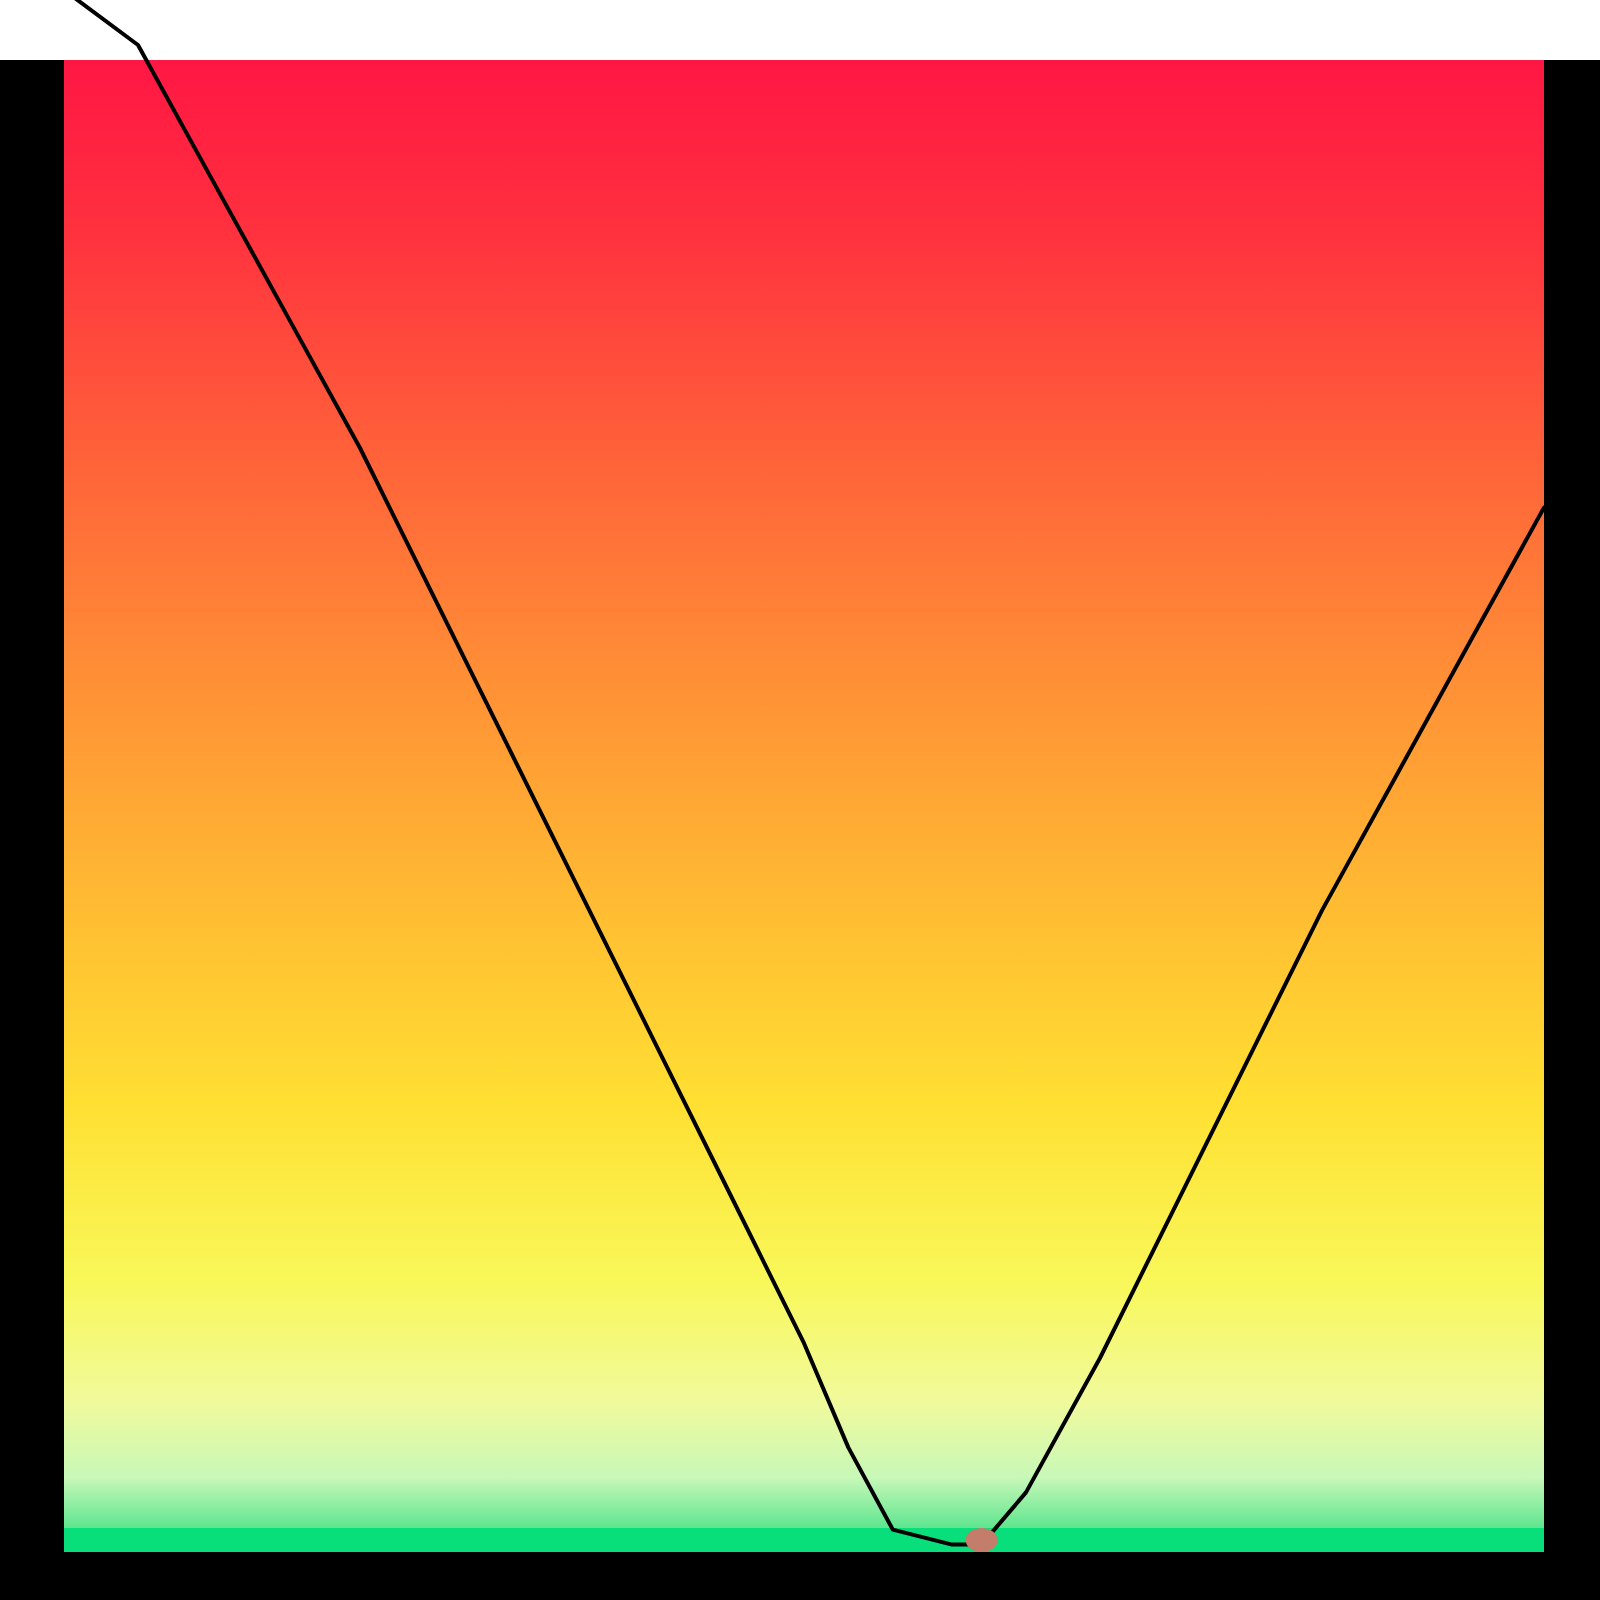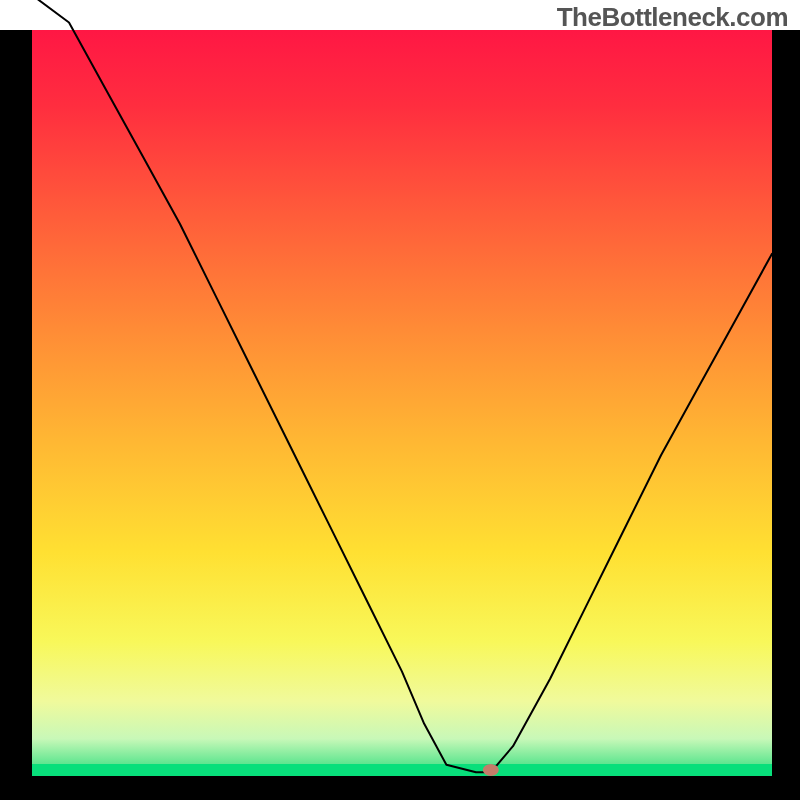--- a/index.html
+++ b/index.html
@@ -29,21 +29,20 @@
     letter-spacing: -0.5px;
   }
   svg {
     display: block;
   }
 </style>
 </head>
 <body>
 
 <div class="chart-wrapper">
-  <div class="watermark">TheBottleneck.com</div>
 
   <svg id="chart-svg" width="800" height="800" viewBox="0 0 800 800">
     <defs>
       <linearGradient id="bg-grad" x1="0" y1="0" x2="0" y2="1">
           <stop offset="0%" stop-color="#ff1744"></stop>
           <stop offset="10%" stop-color="#ff2d3f"></stop>
           <stop offset="25%" stop-color="#ff5d3a"></stop>
           <stop offset="40%" stop-color="#ff8b36"></stop>
           <stop offset="55.00000000000001%" stop-color="#ffb733"></stop>
           <stop offset="70%" stop-color="#ffe032"></stop>

